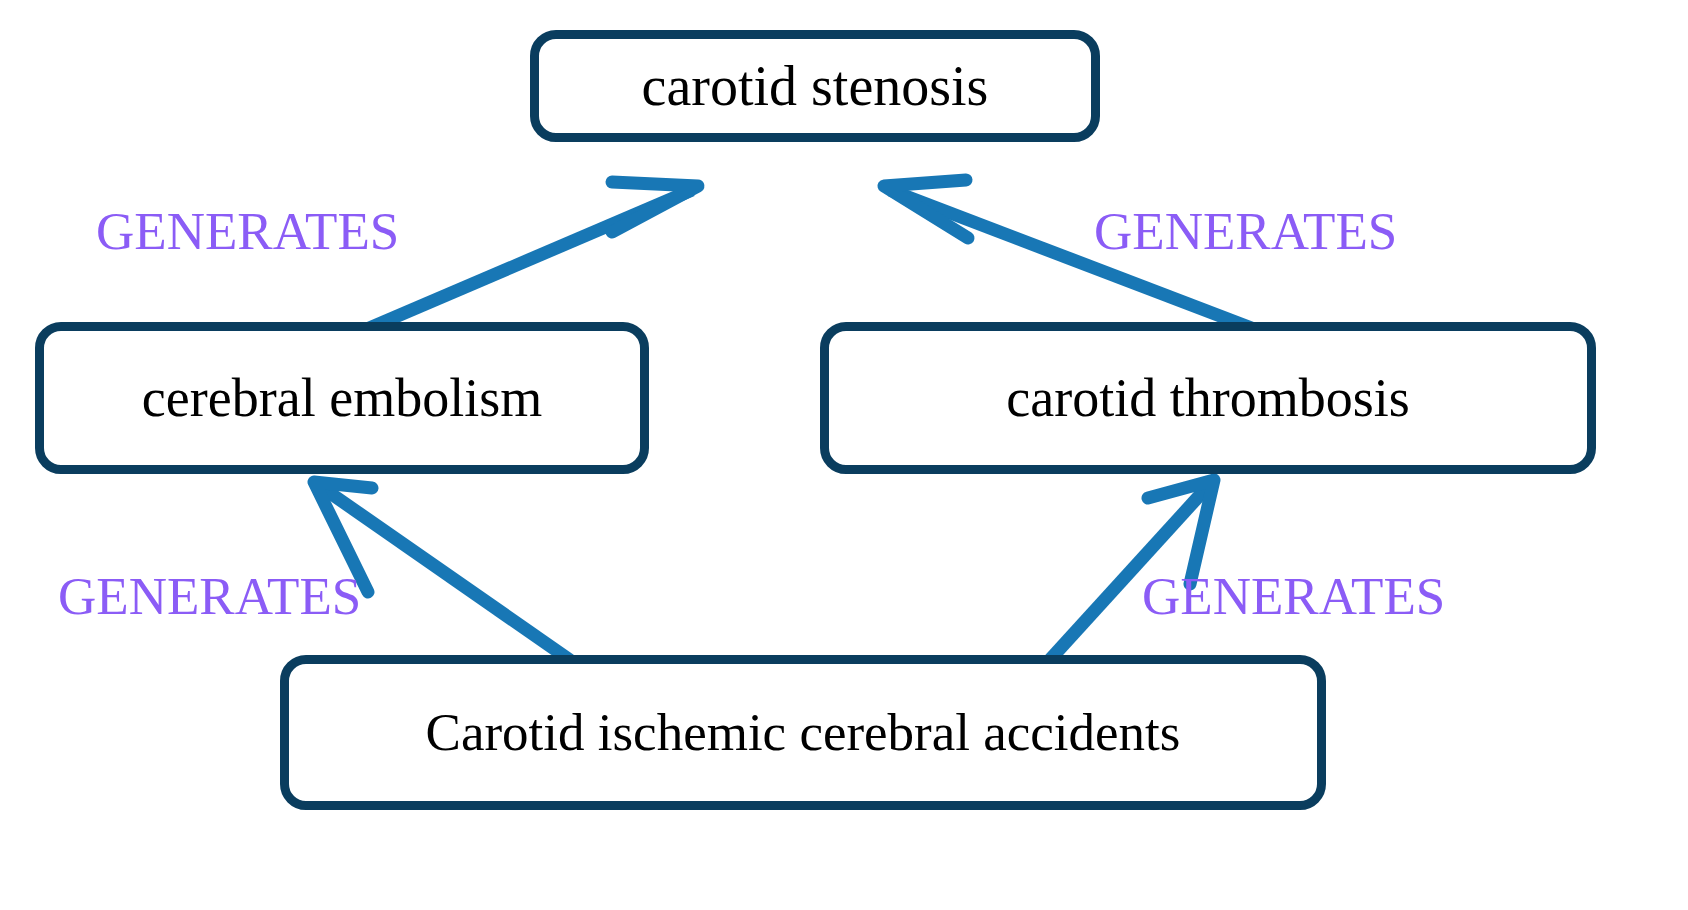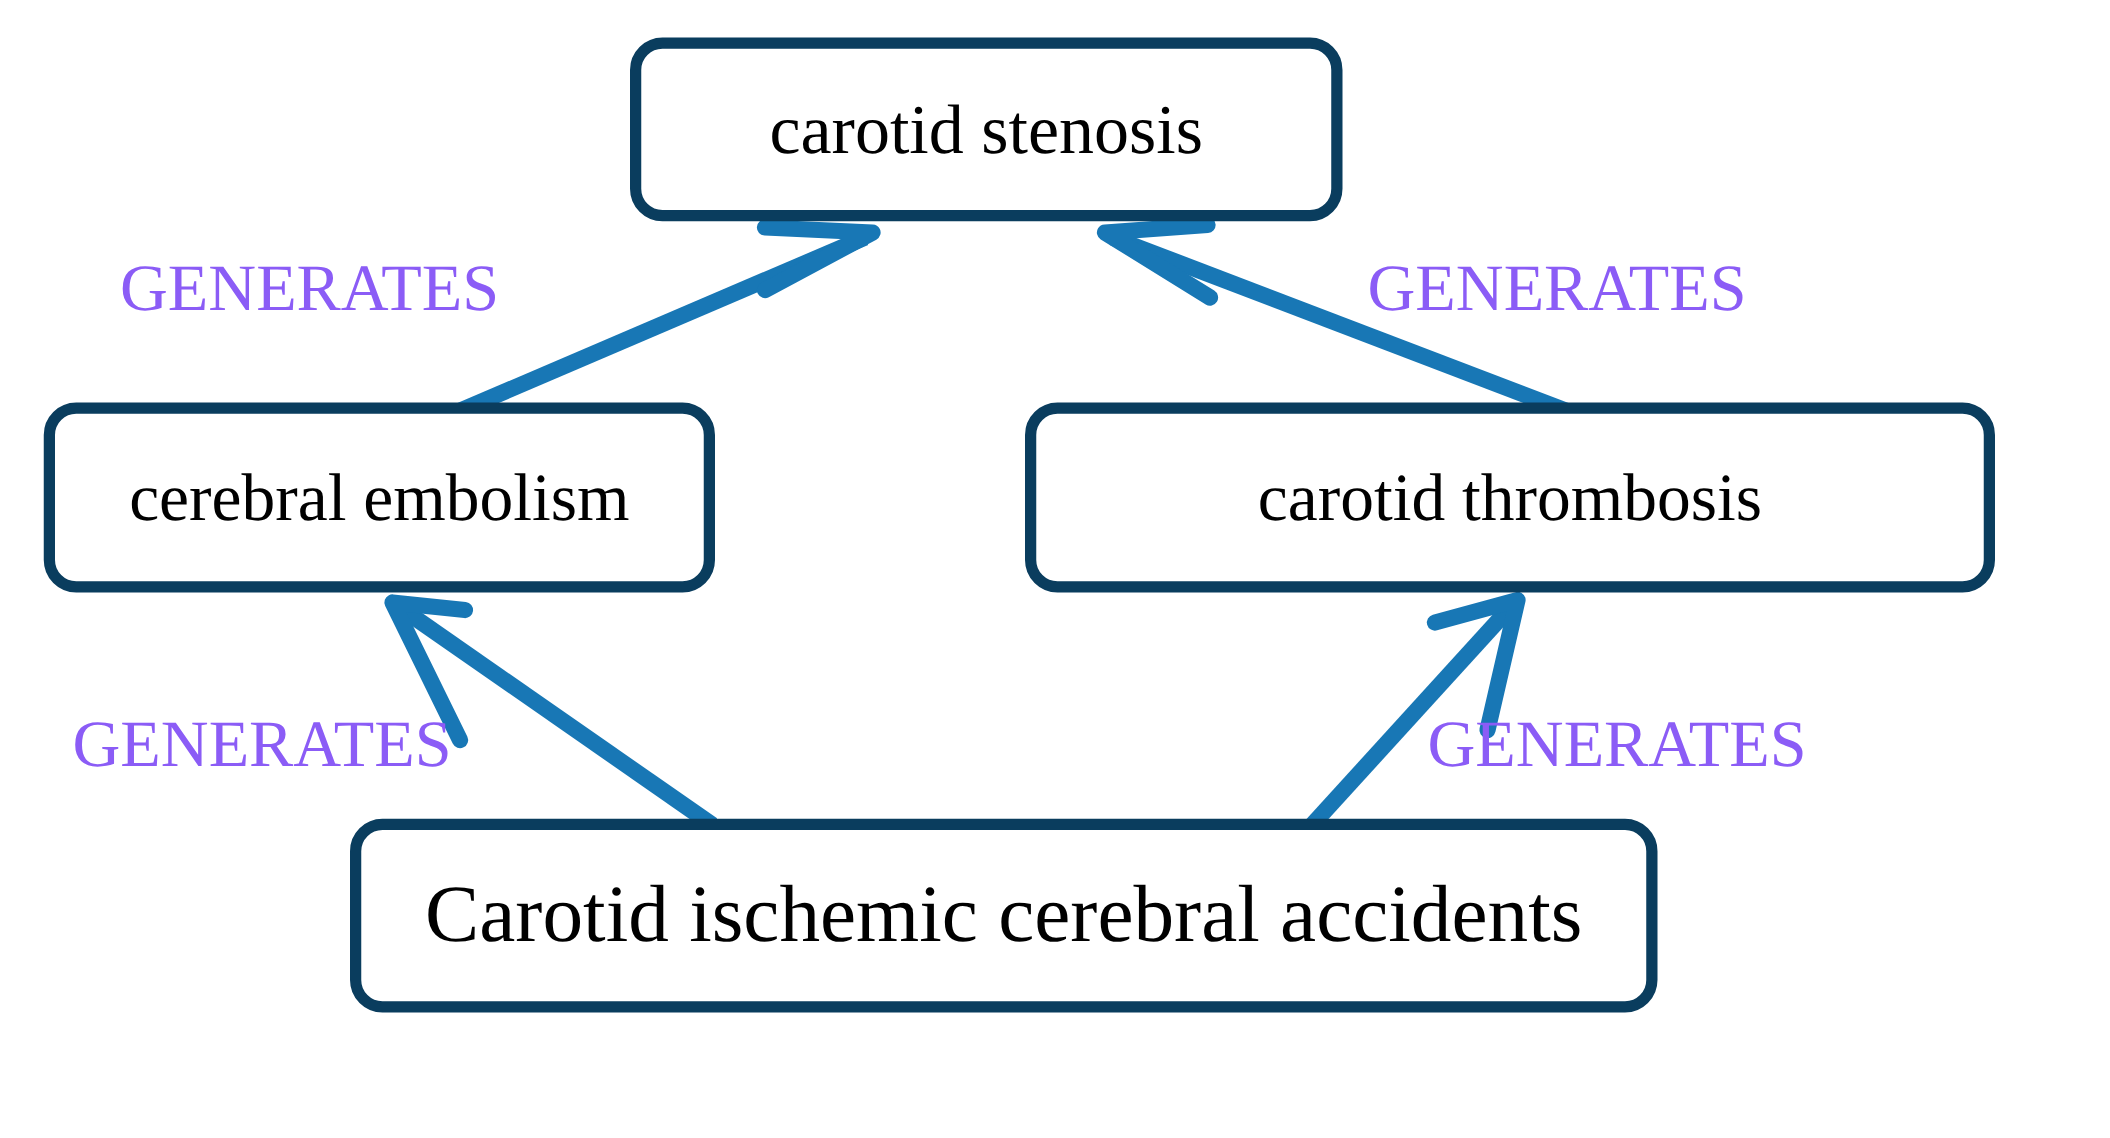--- a/index.html
+++ b/index.html
@@ -28,50 +28,50 @@
   }
   .node-label {
     color: #000000;
     font-family: "Liberation Serif", "DejaVu Serif", serif;
     font-weight: normal;
     line-height: 1;
     white-space: nowrap;
     letter-spacing: 0px;
   }
   #node-carotid-stenosis {
-    left: 504px;
+    left: 530px;
     top: 30px;
     width: 570px;
-    height: 147px;
+    height: 112px;
   }
   #node-carotid-stenosis .node-label { font-size: 56px; }
 
   #node-cerebral-embolism {
     left: 35px;
     top: 322px;
-    width: 537px;
+    width: 614px;
     height: 152px;
   }
   #node-cerebral-embolism .node-label { font-size: 54px; }
 
   #node-carotid-thrombosis {
     left: 820px;
     top: 322px;
     width: 776px;
     height: 152px;
   }
   #node-carotid-thrombosis .node-label { font-size: 54px; }
 
   #node-carotid-ischemic {
     left: 280px;
     top: 655px;
     width: 1046px;
     height: 155px;
   }
-  #node-carotid-ischemic .node-label { font-size: 65px; }
+  #node-carotid-ischemic .node-label { font-size: 53px; }
 
   .edge-label {
     position: absolute;
     color: #8b5cf6;
     font-family: "Liberation Serif", "DejaVu Serif", serif;
     font-size: 53px;
     white-space: nowrap;
     line-height: 1;
     z-index: 4;
   }

